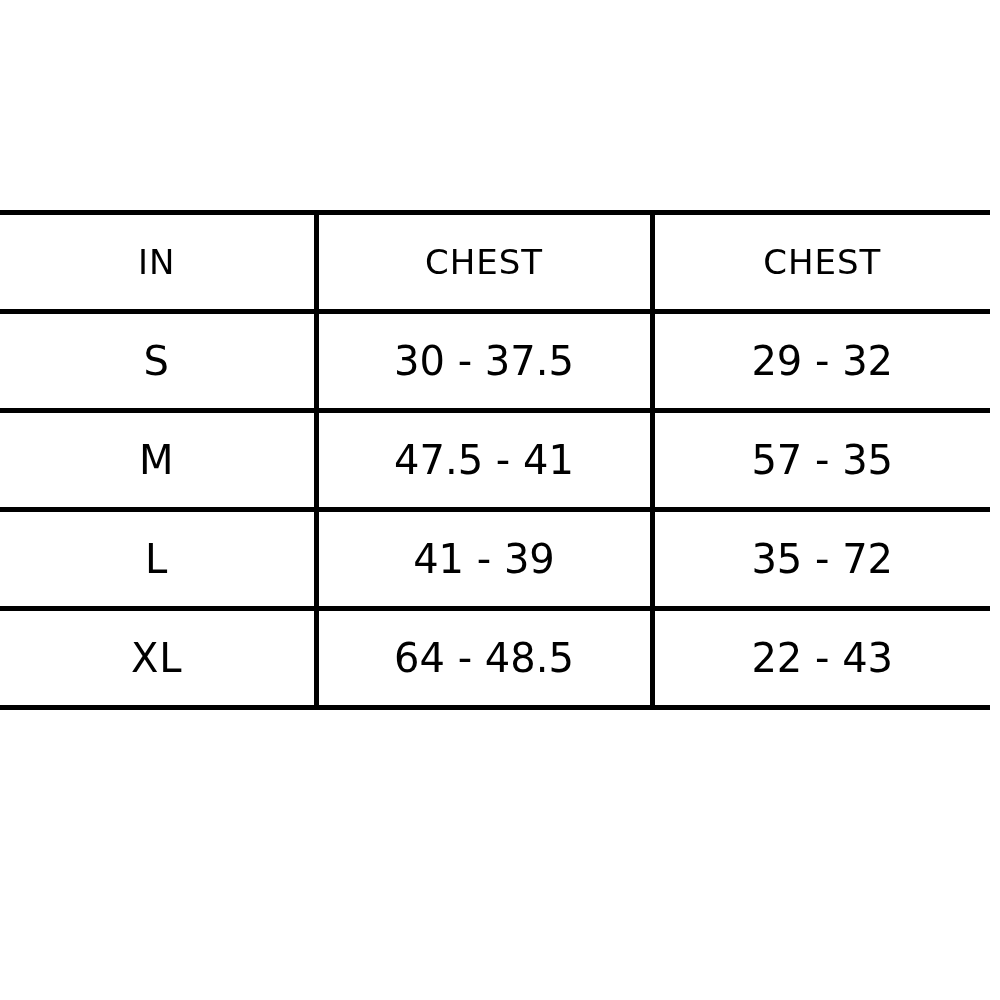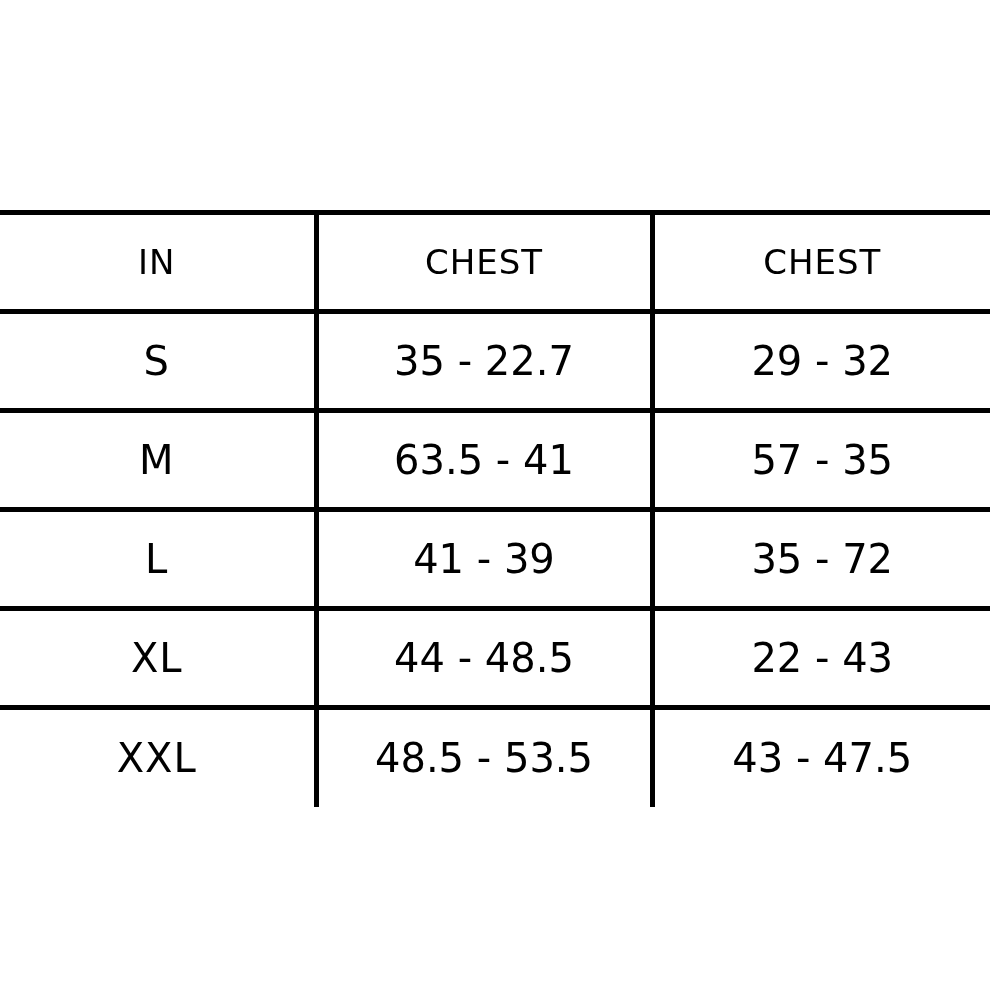--- a/index.html
+++ b/index.html
@@ -87,38 +87,33 @@
     <thead>
       <tr>
         <th class="head-cell sep">IN</th>
         <th class="head-cell sep">CHEST</th>
         <th class="head-cell">CHEST</th>
       </tr>
     </thead>
     <tbody>
       <tr>
         <td class="size-cell sep">S</td>
-        <td class="val-cell sep">35 - 22.7</td>
+        <td class="val-cell sep">30 - 37.5</td>
         <td class="val-cell">29 - 32</td>
       </tr>
       <tr>
         <td class="size-cell sep">M</td>
-        <td class="val-cell sep">63.5 - 41</td>
+        <td class="val-cell sep">47.5 - 41</td>
         <td class="val-cell">57 - 35</td>
       </tr>
       <tr>
         <td class="size-cell sep">L</td>
         <td class="val-cell sep">41 - 39</td>
         <td class="val-cell">35 - 72</td>
       </tr>
       <tr>
         <td class="size-cell sep">XL</td>
-        <td class="val-cell sep">44 - 48.5</td>
+        <td class="val-cell sep">64 - 48.5</td>
         <td class="val-cell">22 - 43</td>
-      </tr>
-      <tr class="last-row">
-        <td class="size-cell sep">XXL</td>
-        <td class="val-cell sep">48.5 - 53.5</td>
-        <td class="val-cell">43 - 47.5</td>
       </tr>
     </tbody>
   </table>
 </div>
 
 </body></html>

